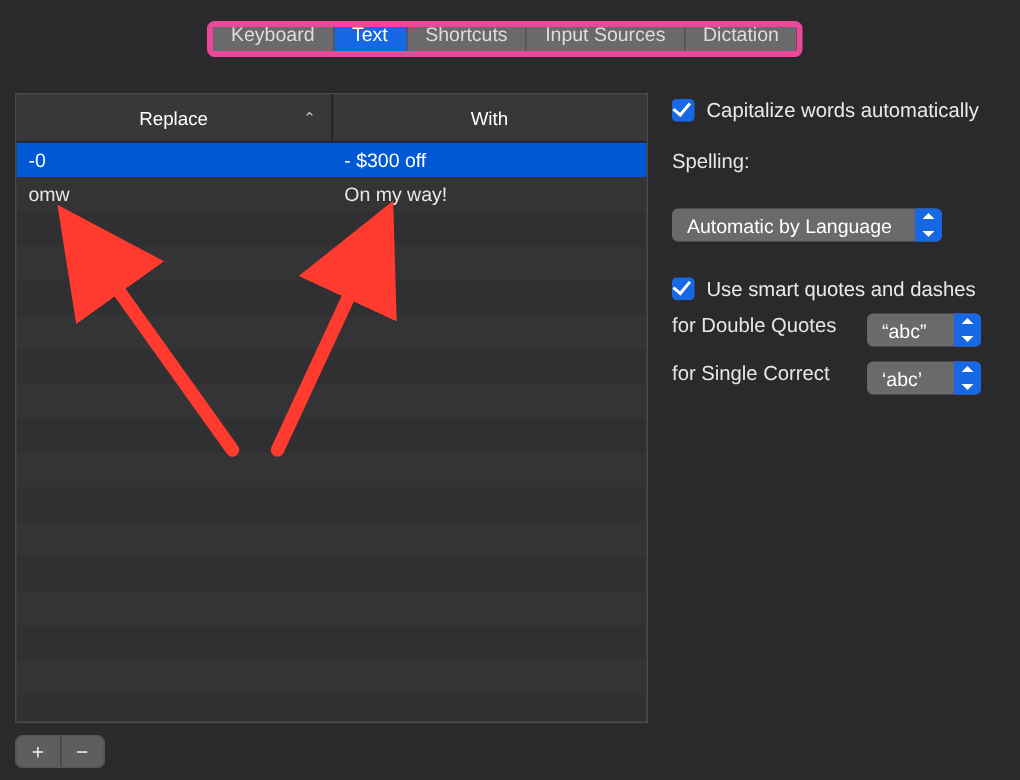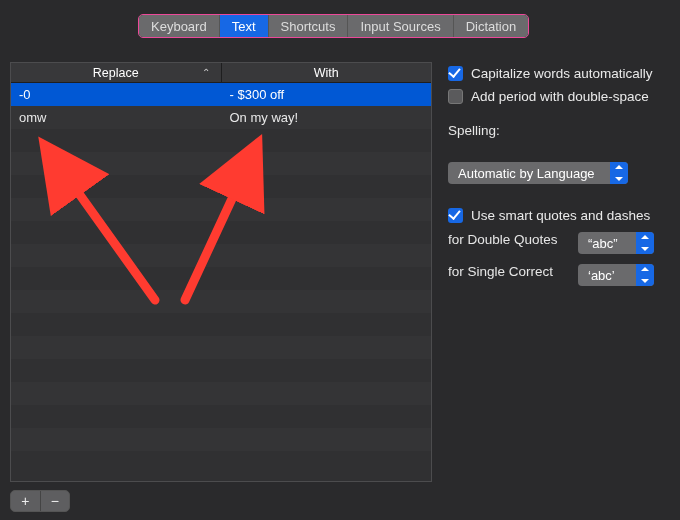--- a/index.html
+++ b/index.html
@@ -1,23 +1,23 @@
 <!DOCTYPE html>
 <html><head>
 <meta charset="utf-8">
 <style>
   html, body { margin:0; padding:0; width:680px; height:520px; background:#2a2a2c; font-family:-apple-system, "Helvetica Neue", Arial, sans-serif; color:#e6e6e6; overflow:hidden; }
   * { box-sizing:border-box; }
-  .tabbar { display:flex; position:absolute; top:14px; left:138px; height:24px; border-radius:5px; overflow:hidden; border:1px solid #ec4899; }
+  .tabbar { display:flex; position:absolute; top:14px; left:138px; height:24px; border-radius:5px; overflow:hidden; border:4px solid #ec4899;align-items:flex-end; }
   .tabbar .tab { font-size:13px; color:#ddd; padding:4px 12px 4px 12px; background:#6a6a6c; display:flex; align-items:center; cursor:default; border-right:1px solid #555; }
   .tabbar .tab:last-child { border-right:none; }
   .tabbar .tab.active { background:#1768e5; color:#fff; }
 
   .panel { position:absolute; top:62px; left:10px; width:422px; height:420px; border:1px solid #4c4c4e; background:#303032; }
-  .thead { display:flex; height:20px; border-bottom:1px solid #1e1e1f; }
+  .thead { display:flex; height:32px; border-bottom:1px solid #1e1e1f; }
   .thead .col { flex:1; display:flex; align-items:center; justify-content:center; position:relative; font-size:12.5px; color:#fff; background:#38383a; border-right:1px solid #1e1e1f; }
   .thead .col:last-child { border-right:none; }
   .thead .col .sort { position:absolute; right:10px; font-size:10px; color:#ccc; }
   .tbody { height:calc(100% - 28px); overflow:hidden; }
   .row { display:flex; height:23px; }
   .row.striped { background:#343436; }
   .row.sel { background:#0158d4; }
   .cell { flex:1; display:flex; align-items:center; padding:0 8px; font-size:13px; color:#e8e8e8; overflow:hidden; white-space:nowrap; }
   .row.sel .cell { color:#fff; }
   .cell + .cell { border-left:1px solid transparent; }
@@ -140,24 +140,20 @@
 <div class="addremove">
   <div class="btn">+</div>
   <div class="btn">−</div>
 </div>
 
 <div class="side">
   <div class="check-row">
     <div class="check on" id="chk-cap"></div>
     <span class="check-label">Capitalize words automatically</span>
   </div>
-  <div class="check-row">
-    <div class="check off" id="chk-period"></div>
-    <span class="check-label">Add period with double-space</span>
-  </div>
 
   <div class="section-label">Spelling:</div>
   <div class="popup" style="width:180px">
     <span>Automatic by Language</span>
     <div class="knob"></div>
   </div>
 
   <div style="height:20px"></div>
   <div class="check-row">
     <div class="check on" id="chk-smart"></div>

